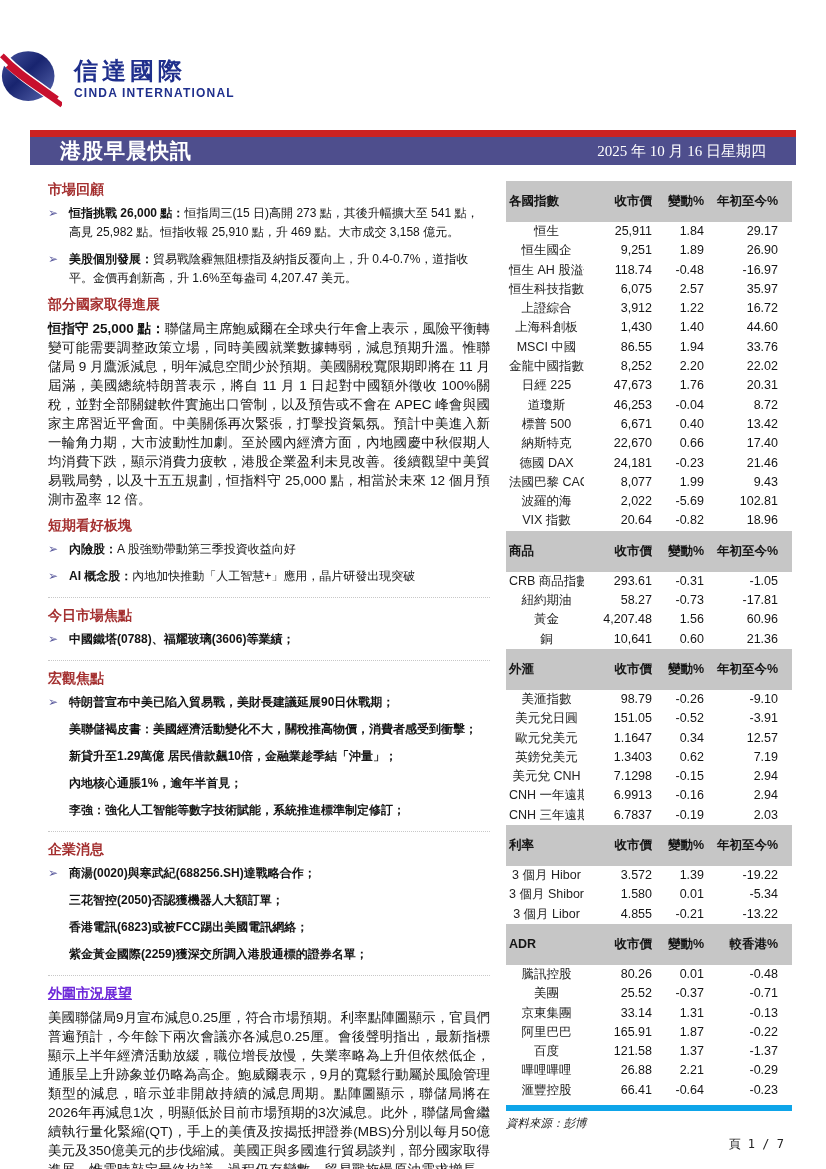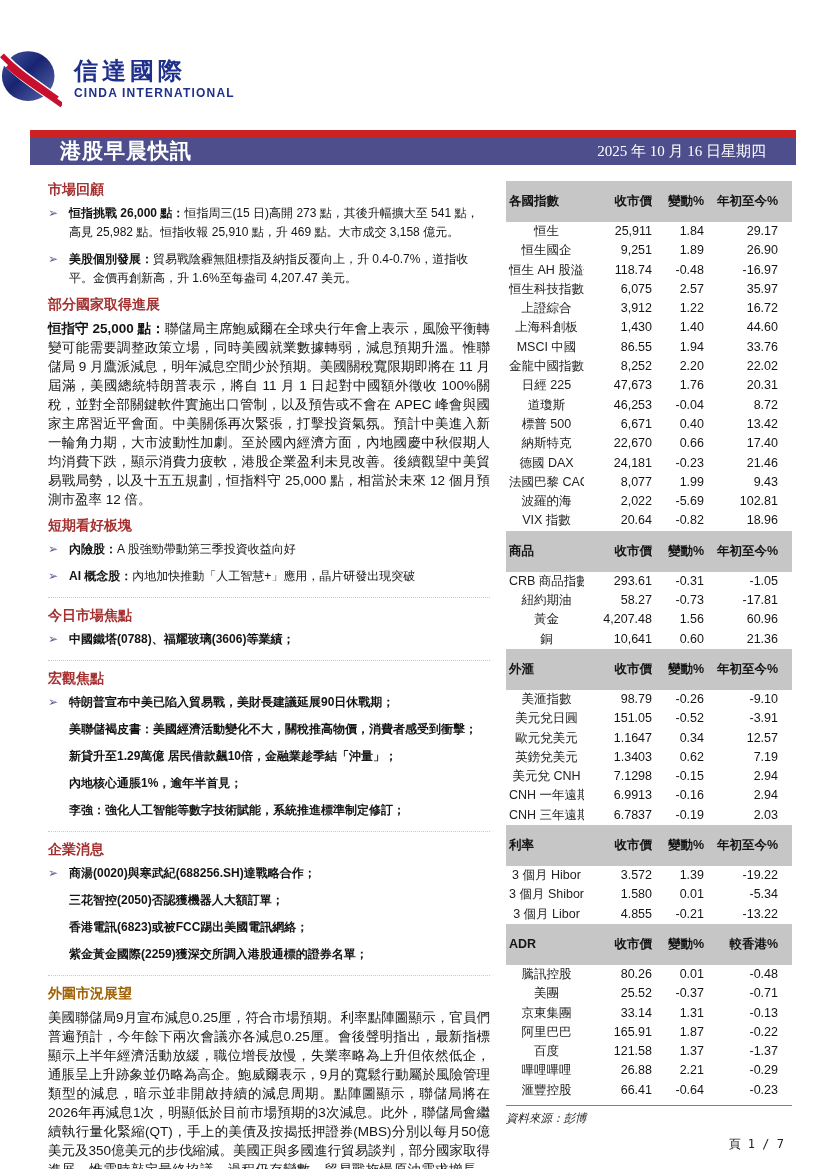--- a/index.html
+++ b/index.html
@@ -18,21 +18,21 @@
   .banner-title{color:#fff;font-size:21px;font-weight:bold;letter-spacing:1px;}
   .banner-date{color:#fff;font-size:15px;font-family:"Liberation Serif",serif;}
   
   .cols{display:flex;padding:16px 34px 0 48px;gap:16px;align-items:flex-start;}
   .leftcol{width:442px;flex:none;}
   .rightcol{flex:1;min-width:0;}
   
   .lsection{margin-bottom:7px;}
   .lsection h3{font-size:14px;font-weight:bold;margin:0 0 5px 0;}
   .tone-red{color:#A43030;}
-  .tone-blue{color:#a16207;}
+  .tone-blue{color:#6d28d9;text-decoration:underline;}
   .lsection:nth-child(3),.lsection:nth-child(4),
   .lsection:nth-child(5),.lsection:nth-child(6){border-bottom:1px dotted #c8c8c8;
       padding-bottom:3px;margin-bottom:9px;}
   .li{display:flex;gap:6px;margin:0 0 8px 0;}
   .arrow{color:#5B5B9E;font-size:12px;line-height:19px;width:15px;flex:none;}
   .li.sub .arrow{visibility:hidden;}
   .itext{font-size:12px;line-height:19px;}
   .itext.bold{font-weight:bold;}
   .para{font-size:13.5px;line-height:19px;margin:0 0 8px 0;text-align:justify;}
   b.lead{font-weight:bold;}
@@ -43,21 +43,21 @@
   table.rt th.lab{text-align:left;padding-left:3px;}
   table.rt td{font-size:12.5px;text-align:right;padding:0;line-height:19.3px;
               white-space:nowrap;overflow:hidden;}
   table.rt td.lab{text-align:center;padding-left:3px;color:#222;}
   table.rt col.c-lab{width:auto;}
   table.rt col.c-close{width:68px;}
   table.rt col.c-chg{width:58px;}
   table.rt col.c-ytd{width:82px;}
   table.rt th:nth-child(3),table.rt td:nth-child(3){padding-right:6px;}
   table.rt th:nth-child(4),table.rt td:nth-child(4){padding-right:14px;}
-  .source{border-top:1px solid #0ea5e9;margin-top:5px;padding-top:5px;
+  .source{border-top:6px solid #0ea5e9;margin-top:5px;padding-top:5px;
           font-family:"Liberation Serif",serif;font-style:italic;font-size:11.5px;color:#222;}
   
   .pagefoot{position:absolute;right:42px;bottom:16px;
             font-family:"DejaVu Sans Mono",monospace;font-size:12px;color:#222;}
 </style>
 </head>
 <body>
 
 <div class="page">
 

